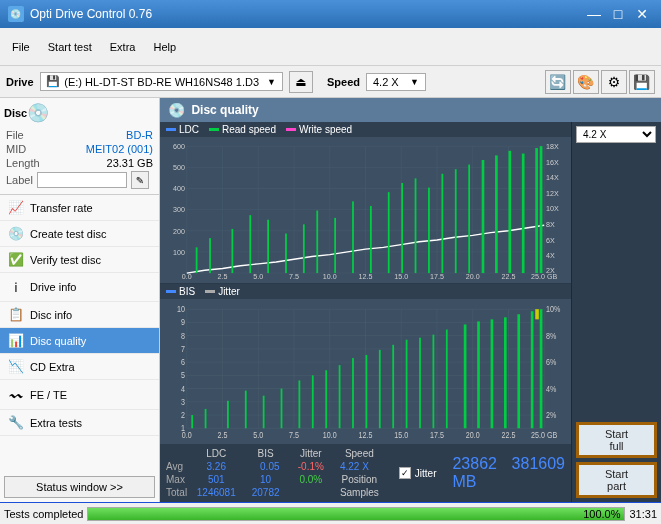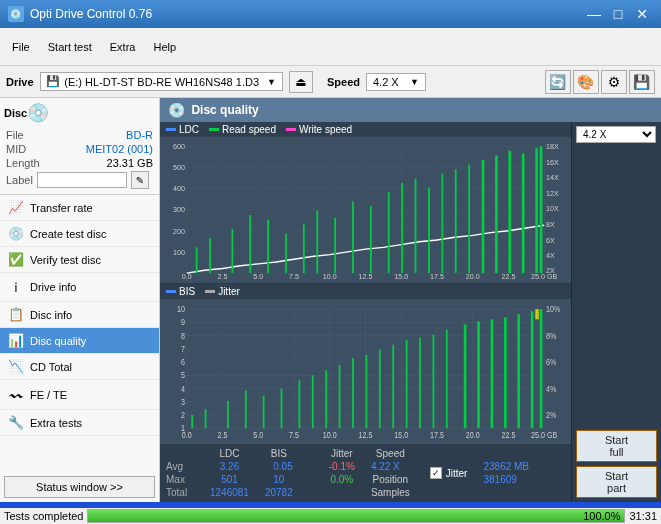--- a/index.html
+++ b/index.html
@@ -141,21 +141,21 @@
     }
 
     
     .bottom-status {
       position: absolute;
       bottom: 0;
       left: 0;
       right: 0;
       height: 22px;
       background: #f0f0f0;
-      border-top: 6px solid #1d4ed8;
+      border-top: 1px solid #1d4ed8;
       display: flex;
       align-items: center;
       padding: 2px 4px;
       gap: 4px;
     }
     .status-text { font-size: 11px; }
     .progress-bar-container {
       flex: 1;
       height: 14px;
       background: #e0e0e0;
@@ -202,21 +202,21 @@
     .legend-dot.bis { background: #4488ff; }
     .legend-dot.jitter { background: #aaaaaa; }
 
     svg.chart-svg {
       width: 100%;
       height: calc(100% - 18px);
       display: block;
     }
     .action-btn {
       background: #e0e8f0;
-      border: 1px solid #a16207;
+      border: 3px solid #a16207;
       padding: 3px 24px;
       font-size: 11px;
       cursor: pointer;
       text-align: center;
       color: #222;
     }
 
     .full-layout {
       display: flex;
       flex: 1;
@@ -333,21 +333,21 @@
         <div class="nav-item">
           <span class="nav-icon">📋</span>
           <span>Disc info</span>
         </div>
         <div class="nav-item active">
           <span class="nav-icon">📊</span>
           <span>Disc quality</span>
         </div>
         <div class="nav-item">
           <span class="nav-icon">📉</span>
-          <span>CD Total</span>
+          <span>CD Extra</span>
         </div>
         <div class="nav-item">
           <span class="nav-icon">〰</span>
           <span>FE / TE</span>
         </div>
         <div class="nav-item">
           <span class="nav-icon">🔧</span>
           <span>Extra tests</span>
         </div>
       </div>
@@ -595,21 +595,21 @@
                 </tr>
               </tbody>
             </table>
 
             <div style="display:flex; flex-direction:column; gap:2px; font-size:10px;">
               <div style="display:flex; align-items:center; gap:4px; color:white;">
                 <div style="width:12px; height:12px; border:1px solid #aaa; background:white; display:flex; align-items:center; justify-content:center; font-size:9px; color:#000;">✓</div>
                 <span>Jitter</span>
               </div>
             </div>
-            <div style="display:flex; flex-direction:column; gap:2px; font-size:10px; margin-left:4px;">
+            <div style="display:flex; flex-direction:row; gap:2px; font-size:16px; margin-left:4px;">
               <div style="color:#4488ff;">23862 MB</div>
               <div style="color:#4488ff;">381609</div>
             </div>
           </div>
         </div>
 
         <div style="width:90px; background:#2e3d4e; display:flex; flex-direction:column; padding:4px; gap:4px; border-left:1px solid #1a2a3a; flex-shrink:0;">
           <div style="display:flex; flex-direction:column; gap:2px;">
             <select style="font-size:10px; width:80px; padding:1px 2px; background:white; border:1px solid #aaa;">
               <option>4.2 X</option>

